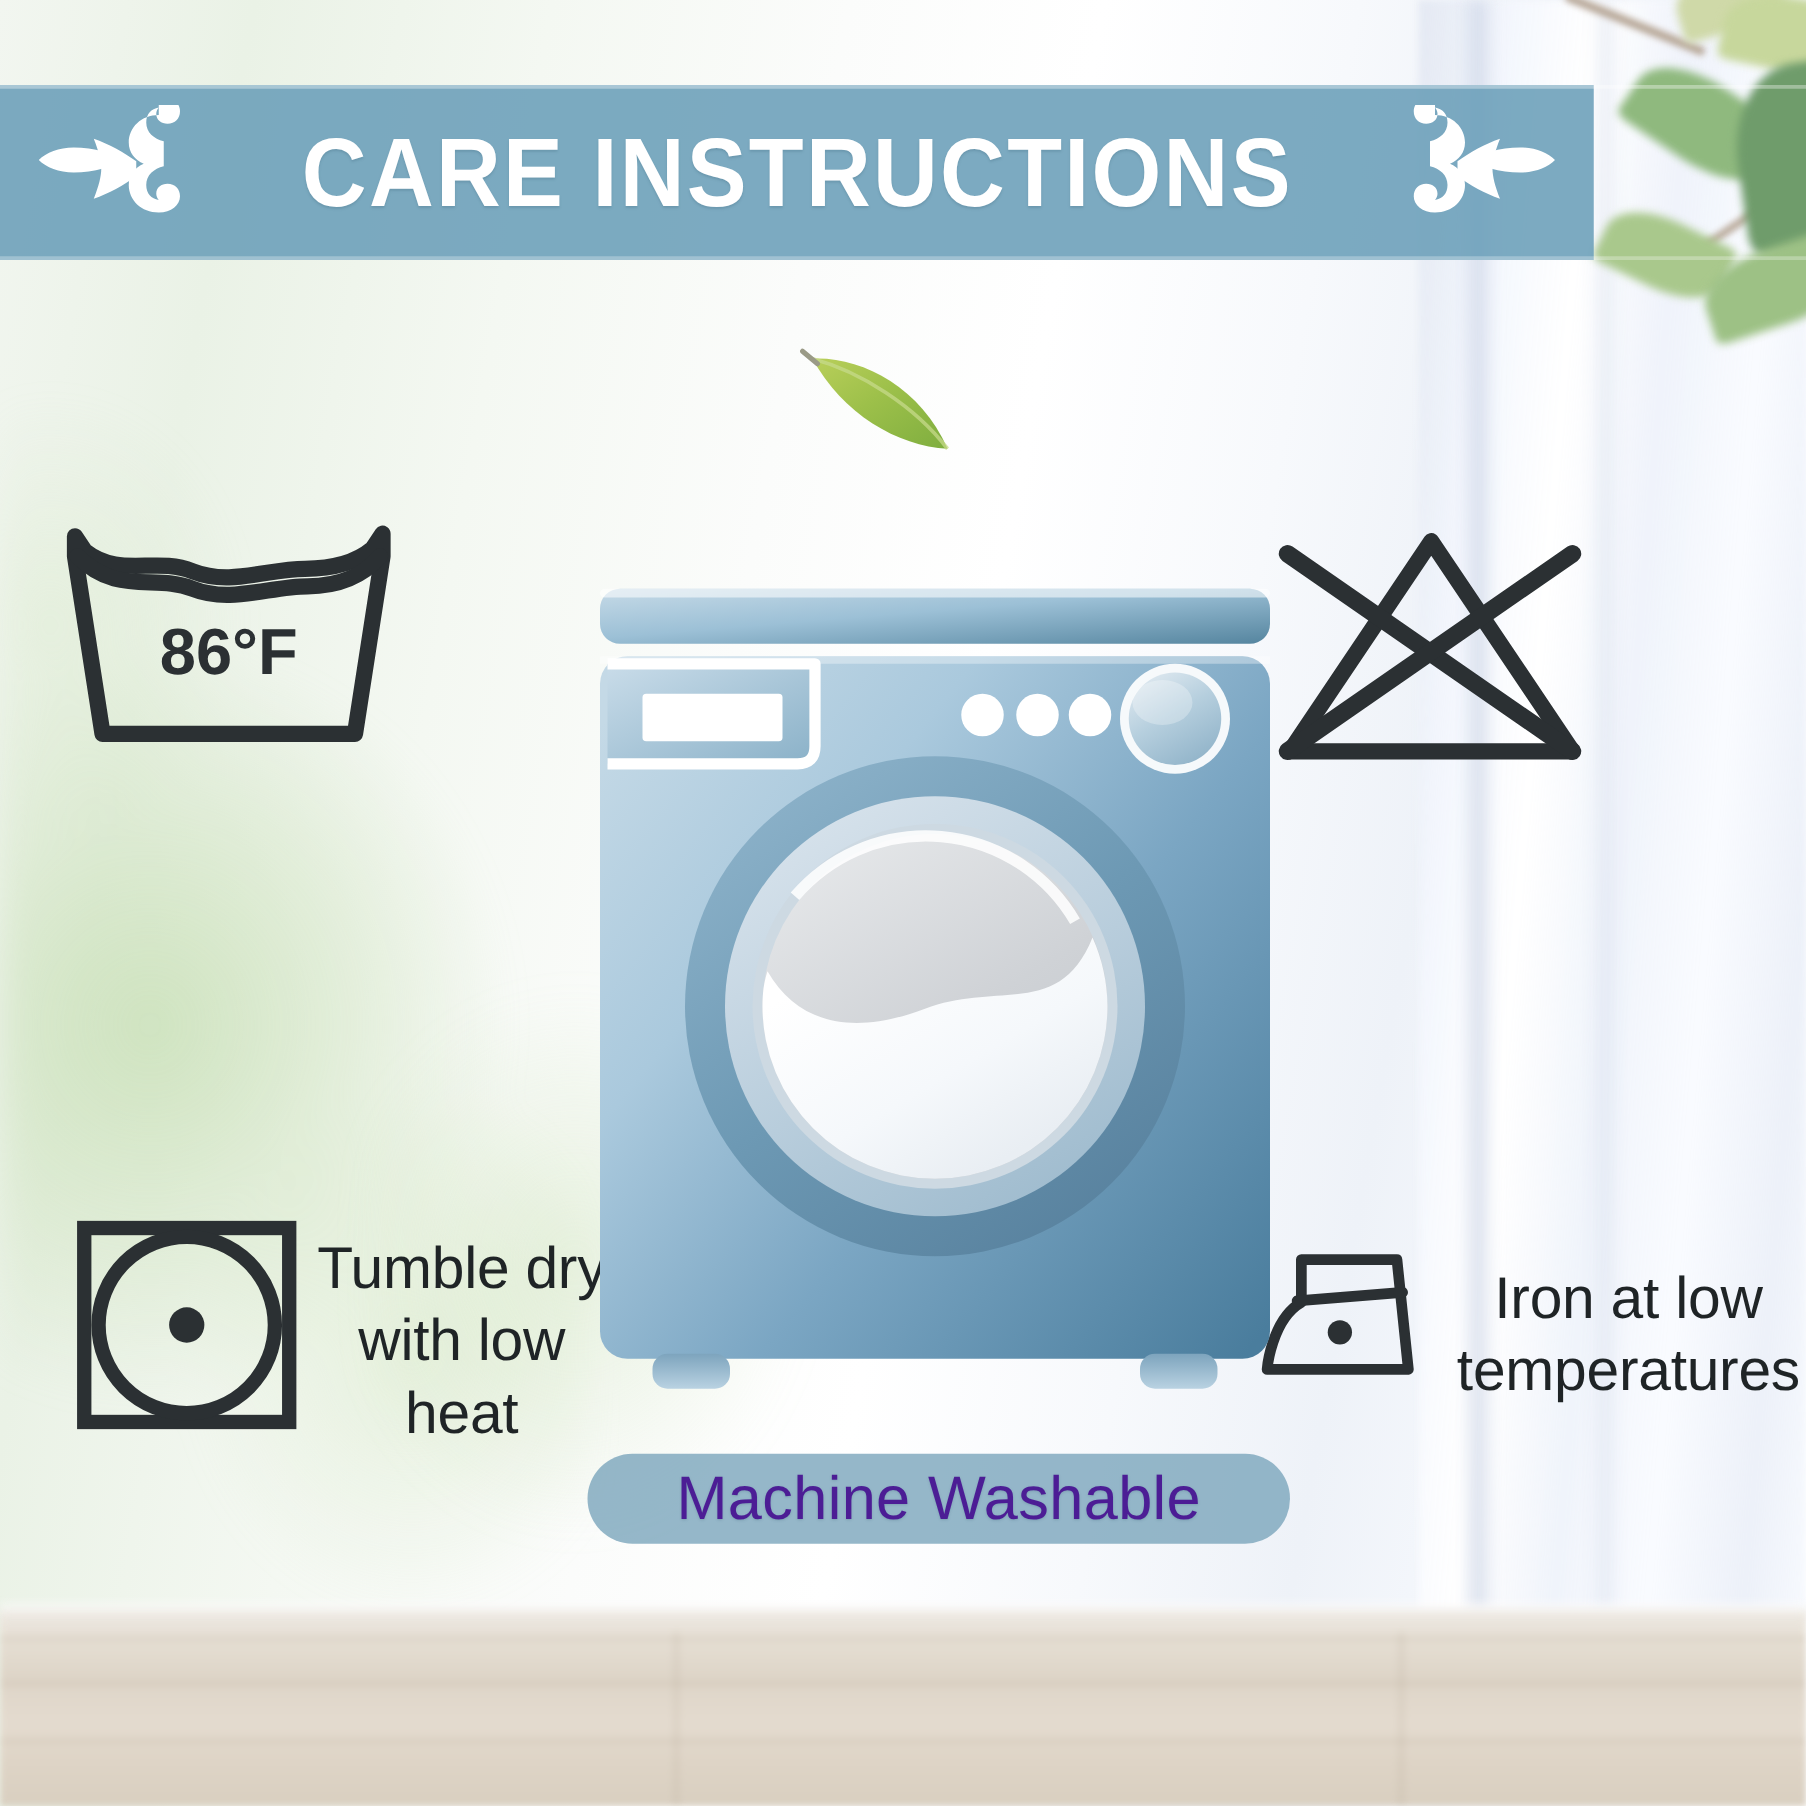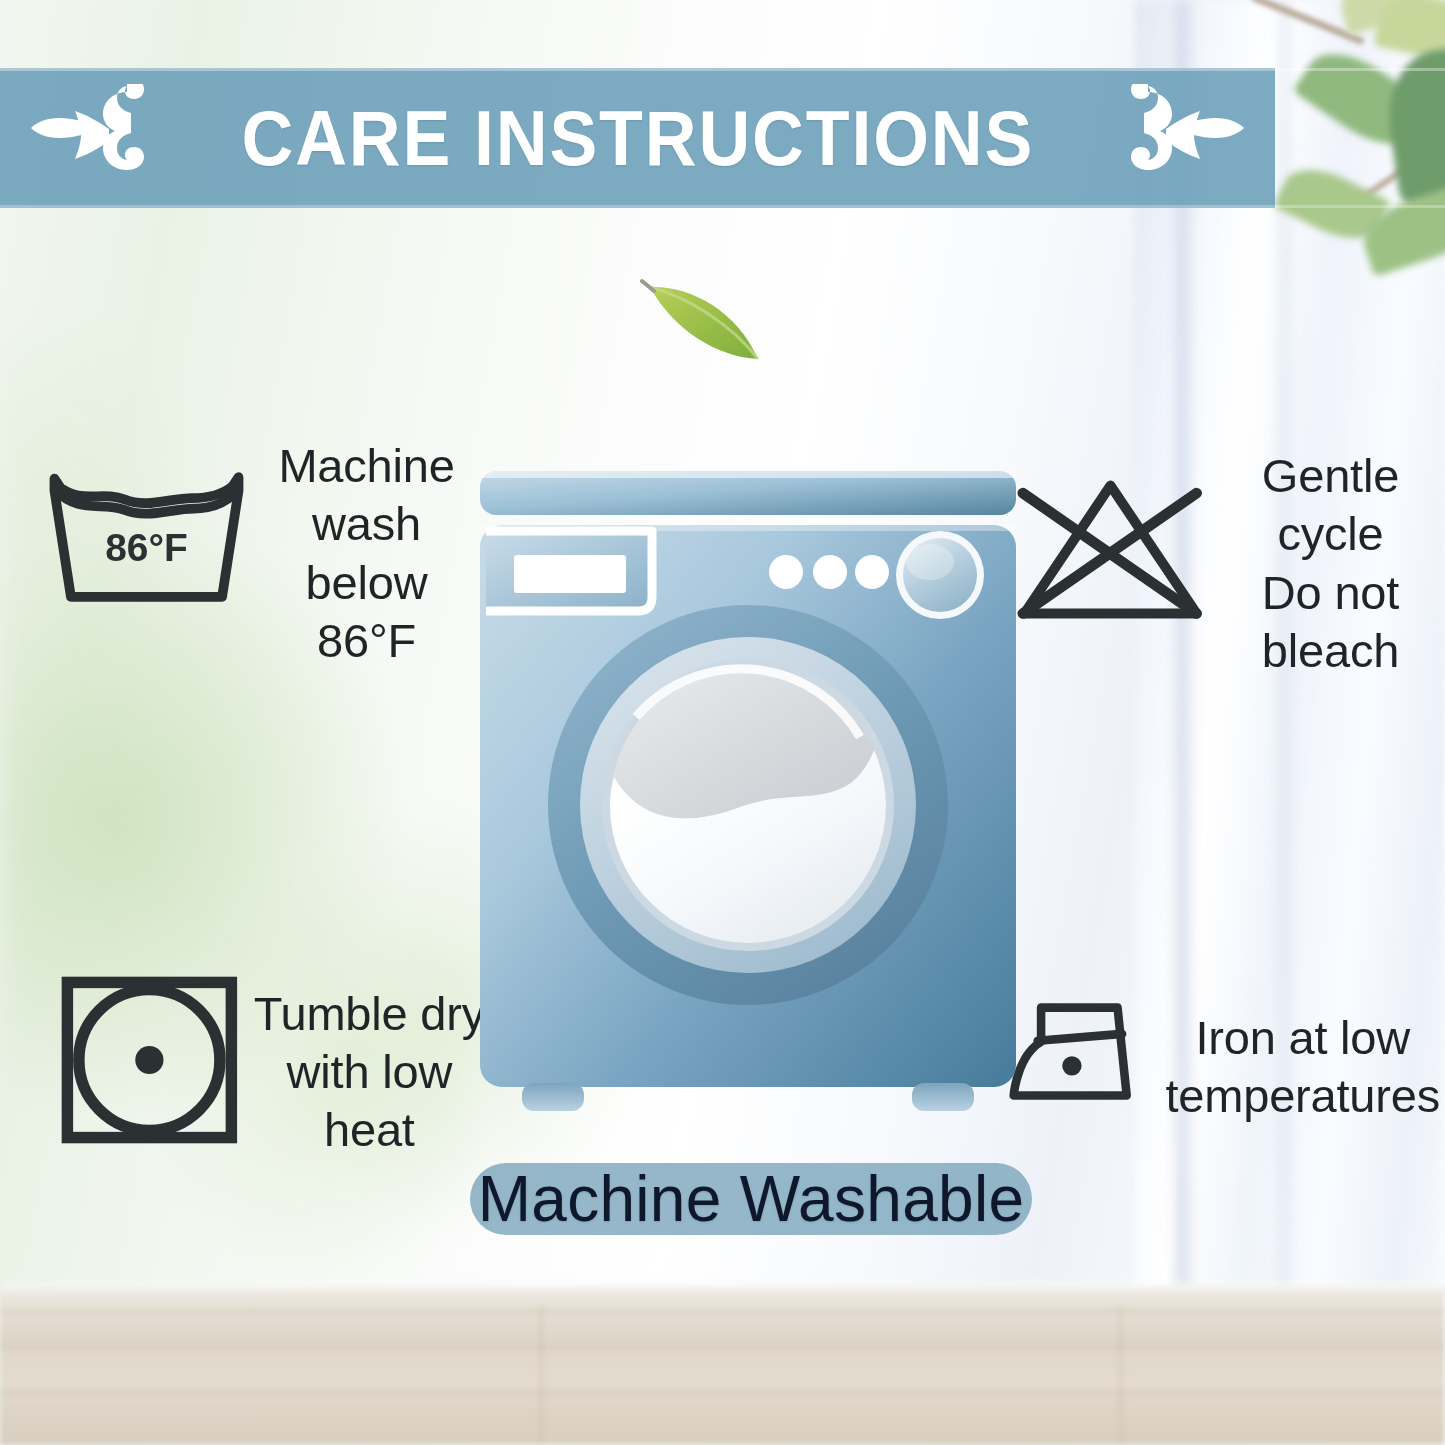--- a/index.html
+++ b/index.html
@@ -197,23 +197,23 @@
     top: 1163px;
     width: 562px;
     height: 72px;
     border-radius: 36px;
     background: rgba(122,165,188,0.80);
     display: flex;
     align-items: center;
     justify-content: center;
   }
   .badge-text {
-    color: #0f172a;
+    color: #4c1d95;
     font-family: "Liberation Sans", sans-serif;
-    font-size: 64px;
+    font-size: 49px;
     letter-spacing: 0.3px;
     white-space: nowrap;
     text-shadow: 0 1px 2px rgba(70,110,130,0.3);
   }
 </style>
 </head>
 <body>
 
 <div id="canvas">
 
@@ -284,32 +284,28 @@
     <path d="M2 6 L 14 16" stroke="#9a9a86" stroke-width="4" stroke-linecap="round"></path>
   </svg>
 
   <div class="care-cell cell-wash">
     <svg class="care-icon" width="290" height="200" viewBox="0 0 290 200">
       <path d="M22 14 L30 26 C 58 48, 86 30, 116 42 C 146 54, 176 40, 206 40 C 232 40, 248 34, 260 24 L268 12
                L268 30 L246 172 L44 172 L22 30 Z" fill="none" stroke="#2b3033" stroke-width="13" stroke-linejoin="round" stroke-linecap="round"></path>
       <path d="M24 30 C 56 62, 86 44, 116 56 C 146 68, 178 54, 208 54 C 234 54, 252 46, 266 30" fill="none" stroke="#2b3033" stroke-width="13" stroke-linejoin="round" stroke-linecap="round"></path>
       <text class="wash-temp" x="145" y="124" text-anchor="middle">86°F</text>
     </svg>
-    <div class="care-label">Machine wash
-below 86°F</div>
   </div>
 
   <div class="care-cell cell-bleach">
     <svg class="care-icon" width="290" height="200" viewBox="0 0 290 200">
       <path d="M145 18 L258 186 L32 186 Z" fill="none" stroke="#2b3033" stroke-width="13" stroke-linejoin="round"></path>
       <line x1="30" y1="28" x2="258" y2="186" stroke="#2b3033" stroke-width="14" stroke-linecap="round"></line>
       <line x1="258" y1="28" x2="30" y2="186" stroke="#2b3033" stroke-width="14" stroke-linecap="round"></line>
     </svg>
-    <div class="care-label">Gentle cycle
-Do not bleach</div>
   </div>
 
   <div class="care-cell cell-dry">
     <svg class="care-icon" width="230" height="200" viewBox="0 0 230 200">
       <rect x="22" y="12" width="186" height="176" fill="none" stroke="#2b3033" stroke-width="13"></rect>
       <circle cx="115" cy="100" r="80" fill="none" stroke="#2b3033" stroke-width="13"></circle>
       <circle cx="115" cy="100" r="16" fill="#2b3033"></circle>
     </svg>
     <div class="care-label">Tumble dry
 with low heat</div>

